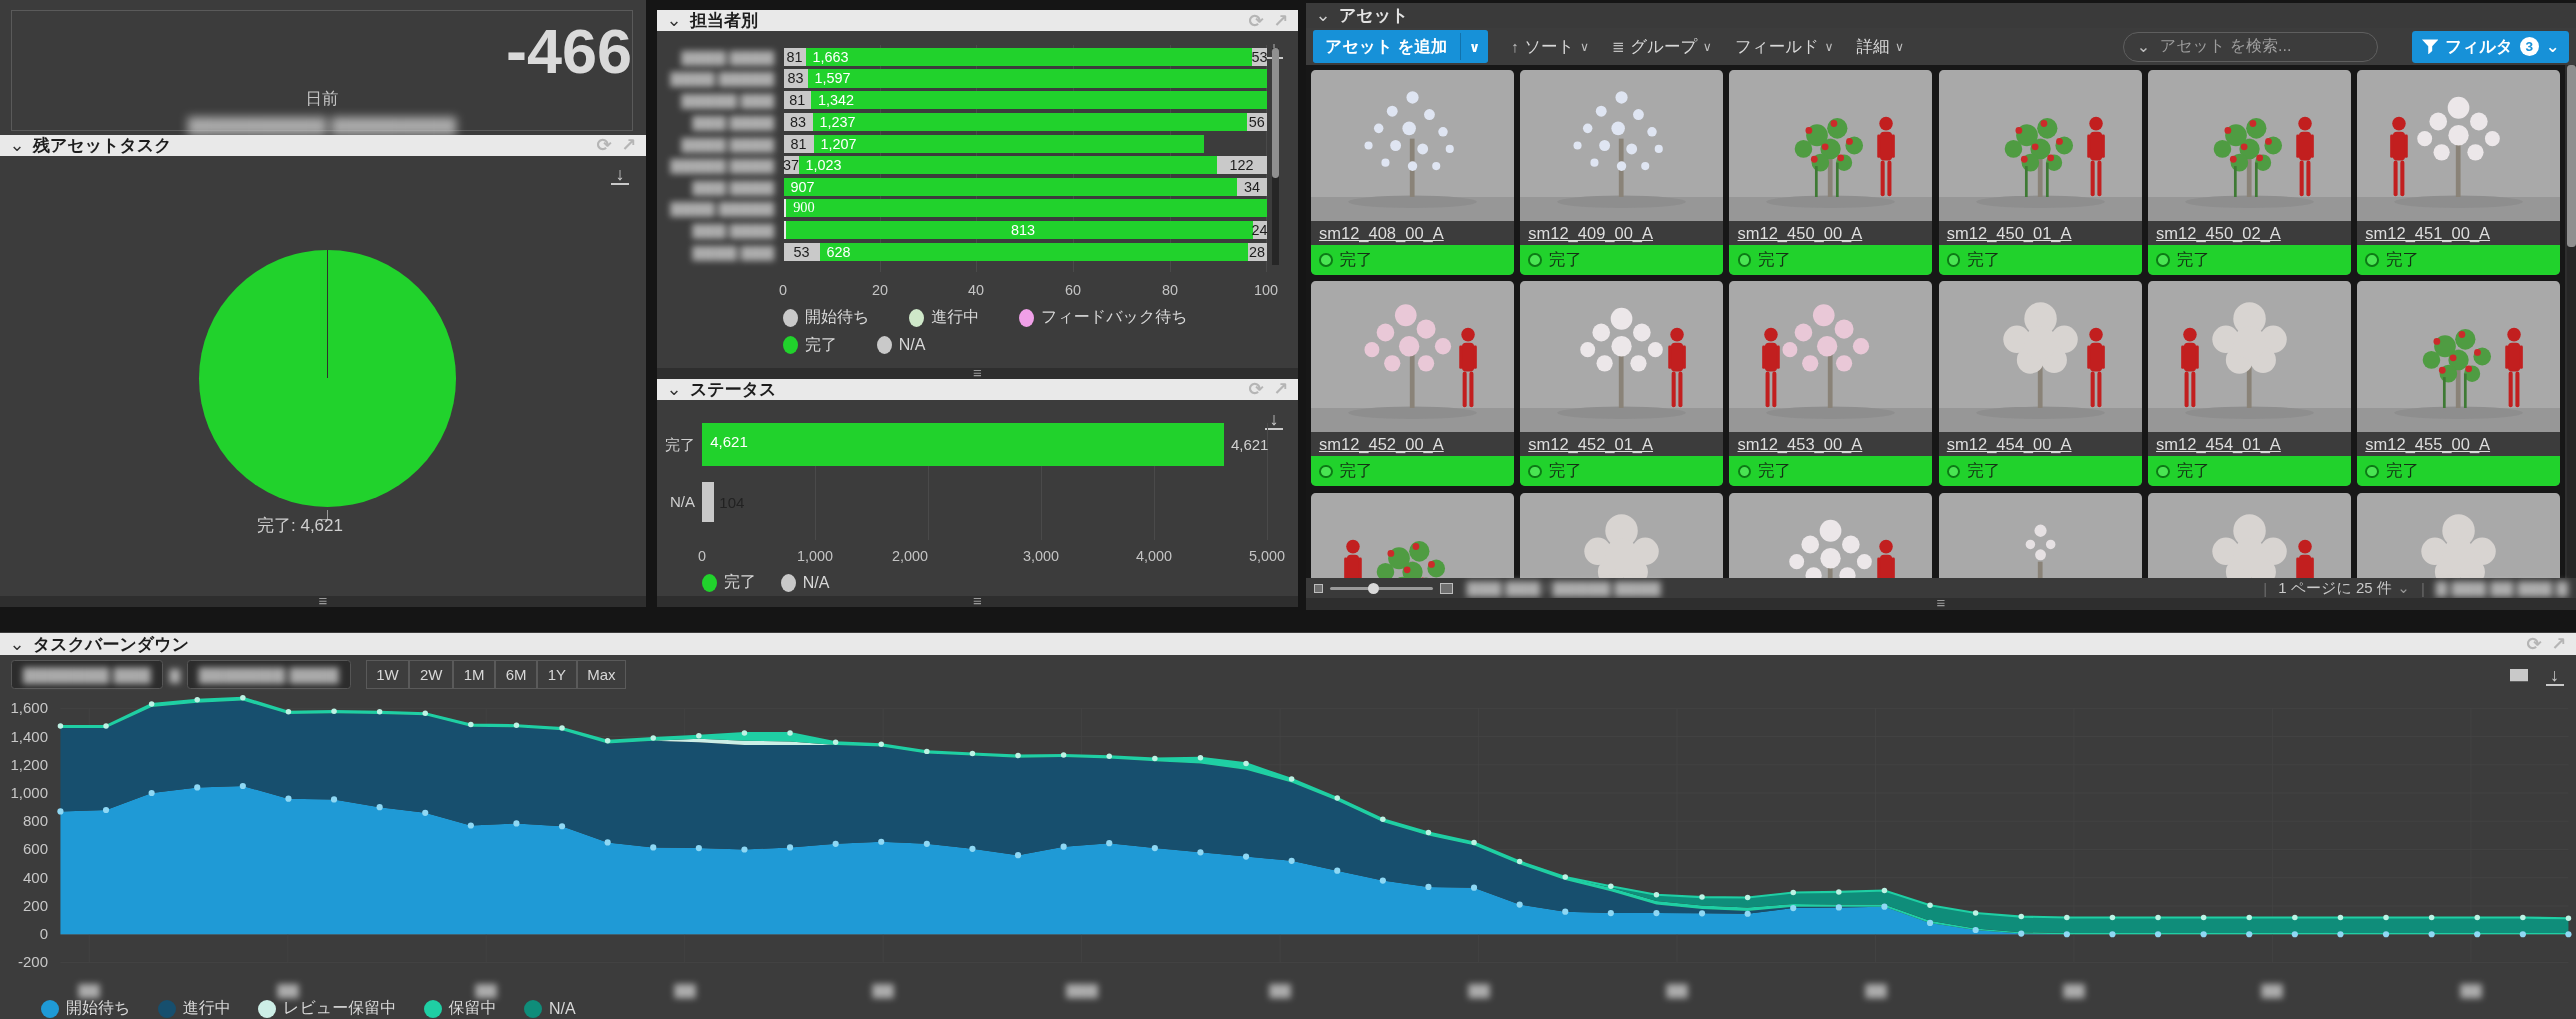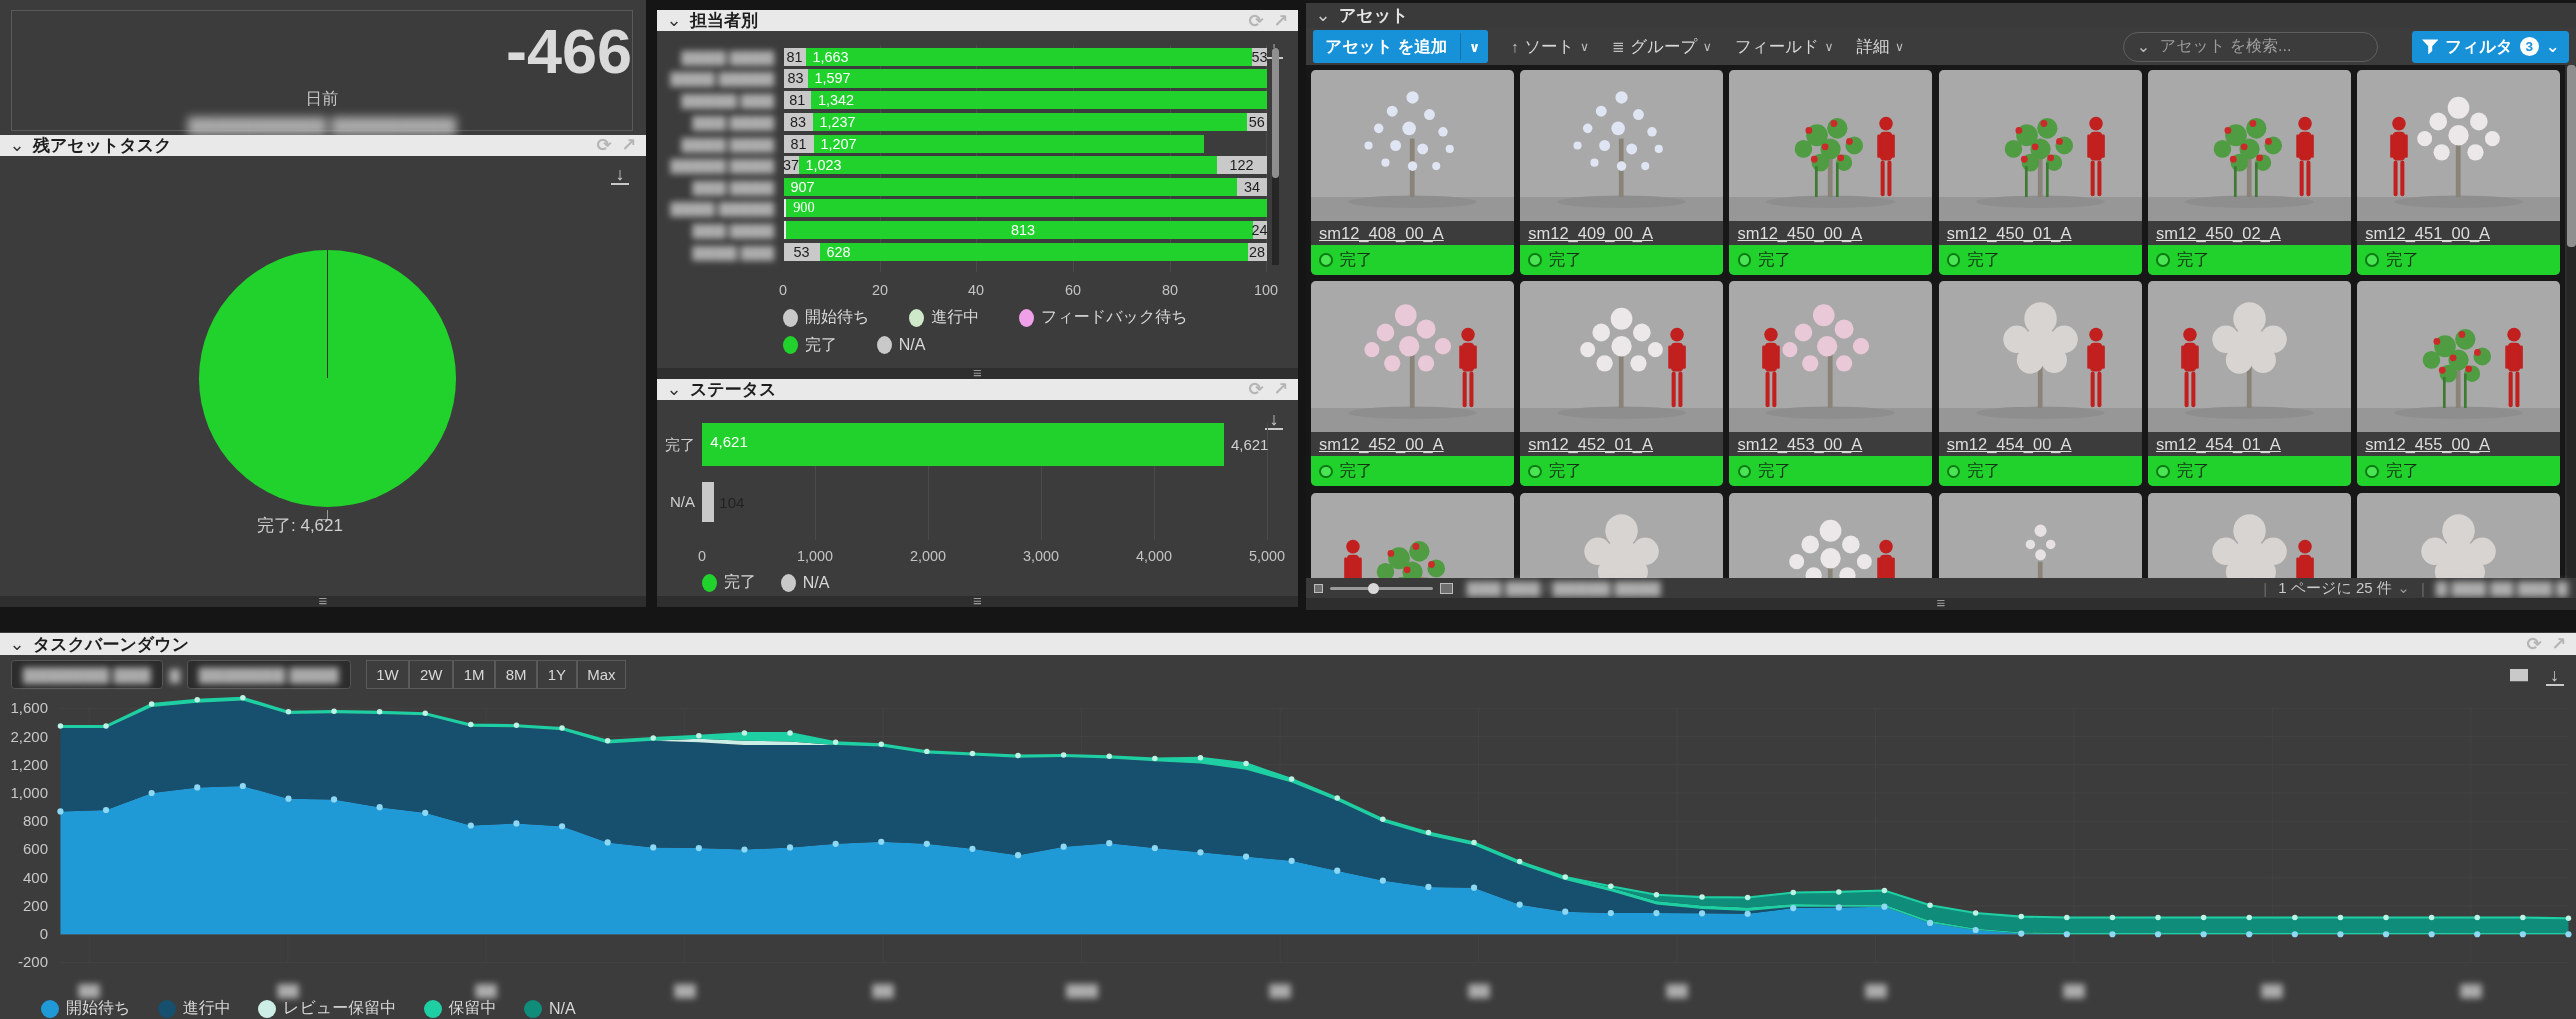--- a/index.html
+++ b/index.html
@@ -311,21 +311,21 @@
           </div>
           <div class="st-label" style="top: 93px; left: 0px;">N/A</div>
           <div class="st-bar" style="left: 45px; top: 82px; height: 40px;">
             <span style="display: inline-block; height: 100%; width: 11.8px; background: rgb(201, 201, 201);"></span>
             <span class="st-val-dark">104</span>
           </div>
         </div>
       <div class="abs" id="st-axis" style="left:45px;top:148px;width:565px;height:18px;">
           <span class="axis-tick" style="left: 0px;">0</span>
           <span class="axis-tick" style="left: 113px;">1,000</span>
-          <span class="axis-tick" style="left: 226px;">2,000</span>
+          <span class="axis-tick" style="left: 208px;">2,000</span>
           <span class="axis-tick" style="left: 339px;">3,000</span>
           <span class="axis-tick" style="left: 452px;">4,000</span>
           <span class="axis-tick" style="left: 565px;">5,000</span>
         </div>
       <div class="abs" id="st-legend" style="left:45px;top:172px;display:flex;gap:25px;">
           <span class="legend-item">
             <span class="legend-dot" style="background: rgb(33, 210, 44);"></span>
             <span>完了</span>
           </span>
           <span class="legend-item">
@@ -938,21 +938,21 @@
         <span class="blur">▇▇▇▇▇▇▇ ▇▇▇</span>
       </span>
       <span class="blur" style="font-size:13.7px;">▇</span>
       <span class="date-box">
         <span class="blur">▇▇▇▇▇▇▇ ▇▇▇▇</span>
       </span>
       <span id="range-buttons" style="display:flex;margin-left:8.2px;">
           <span class="range-btn">1W</span>
           <span class="range-btn">2W</span>
           <span class="range-btn">1M</span>
-          <span class="range-btn">8M</span>
+          <span class="range-btn">6M</span>
           <span class="range-btn">1Y</span>
           <span class="range-btn">Max</span>
         </span>
     </div>
 
     <div class="abs" style="right:12.4px;top:34px;display:flex;align-items:center;gap:18px;">
       <span class="lines-icon"></span>
       <span class="dl-icon">↓</span>
     </div>
 
@@ -1101,21 +1101,21 @@
       </svg>
     <div class="abs" id="bd-ylabels" style="left:0;top:24px;">
         <span class="bd-ylabel" style="left: 0px; top: 297px;">-200</span>
         <span class="bd-ylabel" style="left: 0px; top: 269px;">0</span>
         <span class="bd-ylabel" style="left: 0px; top: 241px;">200</span>
         <span class="bd-ylabel" style="left: 0px; top: 213px;">400</span>
         <span class="bd-ylabel" style="left: 0px; top: 184px;">600</span>
         <span class="bd-ylabel" style="left: 0px; top: 156px;">800</span>
         <span class="bd-ylabel" style="left: 0px; top: 128px;">1,000</span>
         <span class="bd-ylabel" style="left: 0px; top: 100px;">1,200</span>
-        <span class="bd-ylabel" style="left: 0px; top: 72px;">2,200</span>
+        <span class="bd-ylabel" style="left: 0px; top: 72px;">1,400</span>
         <span class="bd-ylabel" style="left: 0px; top: 43px;">1,600</span>
       </div>
     <div class="abs" id="bd-xlabels" style="left:0;top:350px;">
         <span class="bd-xlabel blur" style="left: 89px;">▇▇</span>
         <span class="bd-xlabel blur" style="left: 288px;">▇▇</span>
         <span class="bd-xlabel blur" style="left: 486px;">▇▇</span>
         <span class="bd-xlabel blur" style="left: 685px;">▇▇</span>
         <span class="bd-xlabel blur" style="left: 883px;">▇▇</span>
         <span class="bd-xlabel blur" style="left: 1082px;">▇▇▇</span>
         <span class="bd-xlabel blur" style="left: 1280px;">▇▇</span>

